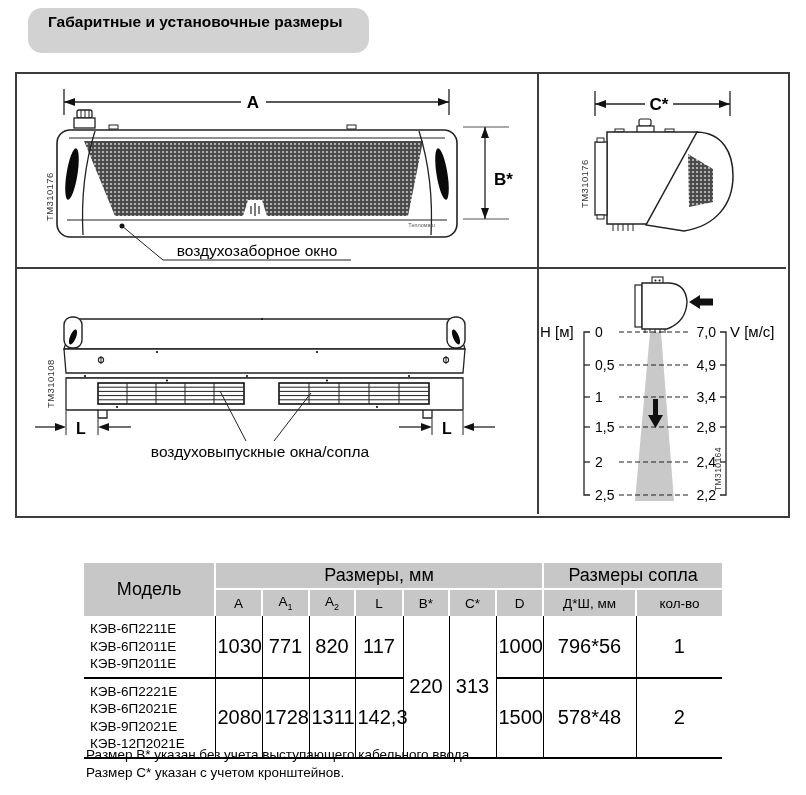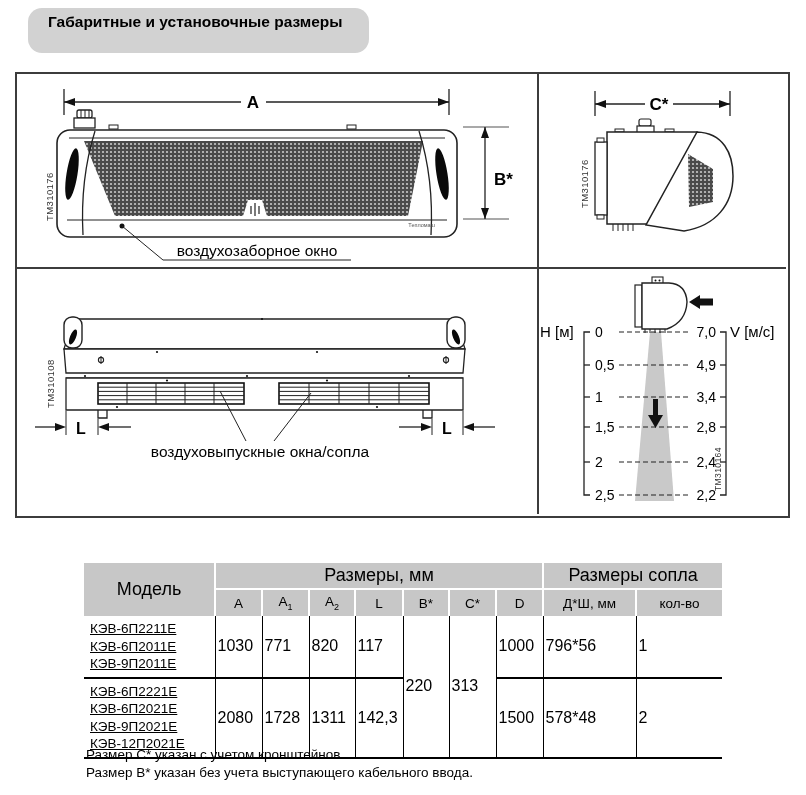--- a/index.html
+++ b/index.html
@@ -26,25 +26,25 @@
   table.dims {
     position:absolute; left:84px; top:563px; width:638px;
     border-collapse:collapse; table-layout:fixed; font-size:13.5px;
   }
   table.dims th { background:#c7c7c7; font-weight:normal; padding:2px 1px; }
   table.dims tr.h1 th { height:20px; font-size:18px; }
   table.dims tr.h2 th { height:22px; border-top:2px solid #fff; }
   table.dims th.wsep { border-left:2px solid #fff; }
   table.dims th.model-h { border-top:none;margin-left:14px; }
   table.dims td {
-    text-align:left; vertical-align:middle; padding:4px 2px;
-    border-left:1.5px solid #000; font-size:16px;
+    text-align:center; vertical-align:middle; padding:4px 2px;
+    border-left:1.5px solid #000; font-size:20px;
   }
   table.dims td.model-cell {
-    border-left:none; text-align:left; padding-left:6px; font-size:13.5px;text-decoration:underline;
+    border-left:none; text-align:left; padding-left:6px; font-size:13.5px;
   }
   table.dims td.model-cell div { line-height:17.5px; white-space:nowrap; }
   table.dims tr.b2 td { border-top:1.5px solid #000; }
   table.dims tr.b1 td, table.dims tr.b2 td { border-bottom:2px solid #000; }
   table.dims tr.b1 td.nb { border-bottom:none;margin-top:20px; }
   sub.h { font-size:9px; }
 
   .notes { position:absolute; left:86px; top:746px; font-size:13.5px; line-height:18px; }
 
   .ln { stroke:#222; stroke-width:1.3; fill:none; }
@@ -354,15 +354,15 @@
     <td>1311</td>
     <td>142,3</td>
     <td>1500</td>
     <td>578*48</td>
     <td>2</td>
   </tr>
 </tbody>
   </table>
 
 <div class="notes">
+  <div>Размер B* указан без учета выступающего кабельного ввода.</div>
   <div>Размер C* указан с учетом кронштейнов.</div>
-  <div>Размер B* указан без учета выступающего кабельного ввода.</div>
 </div>
 
 </body></html>

